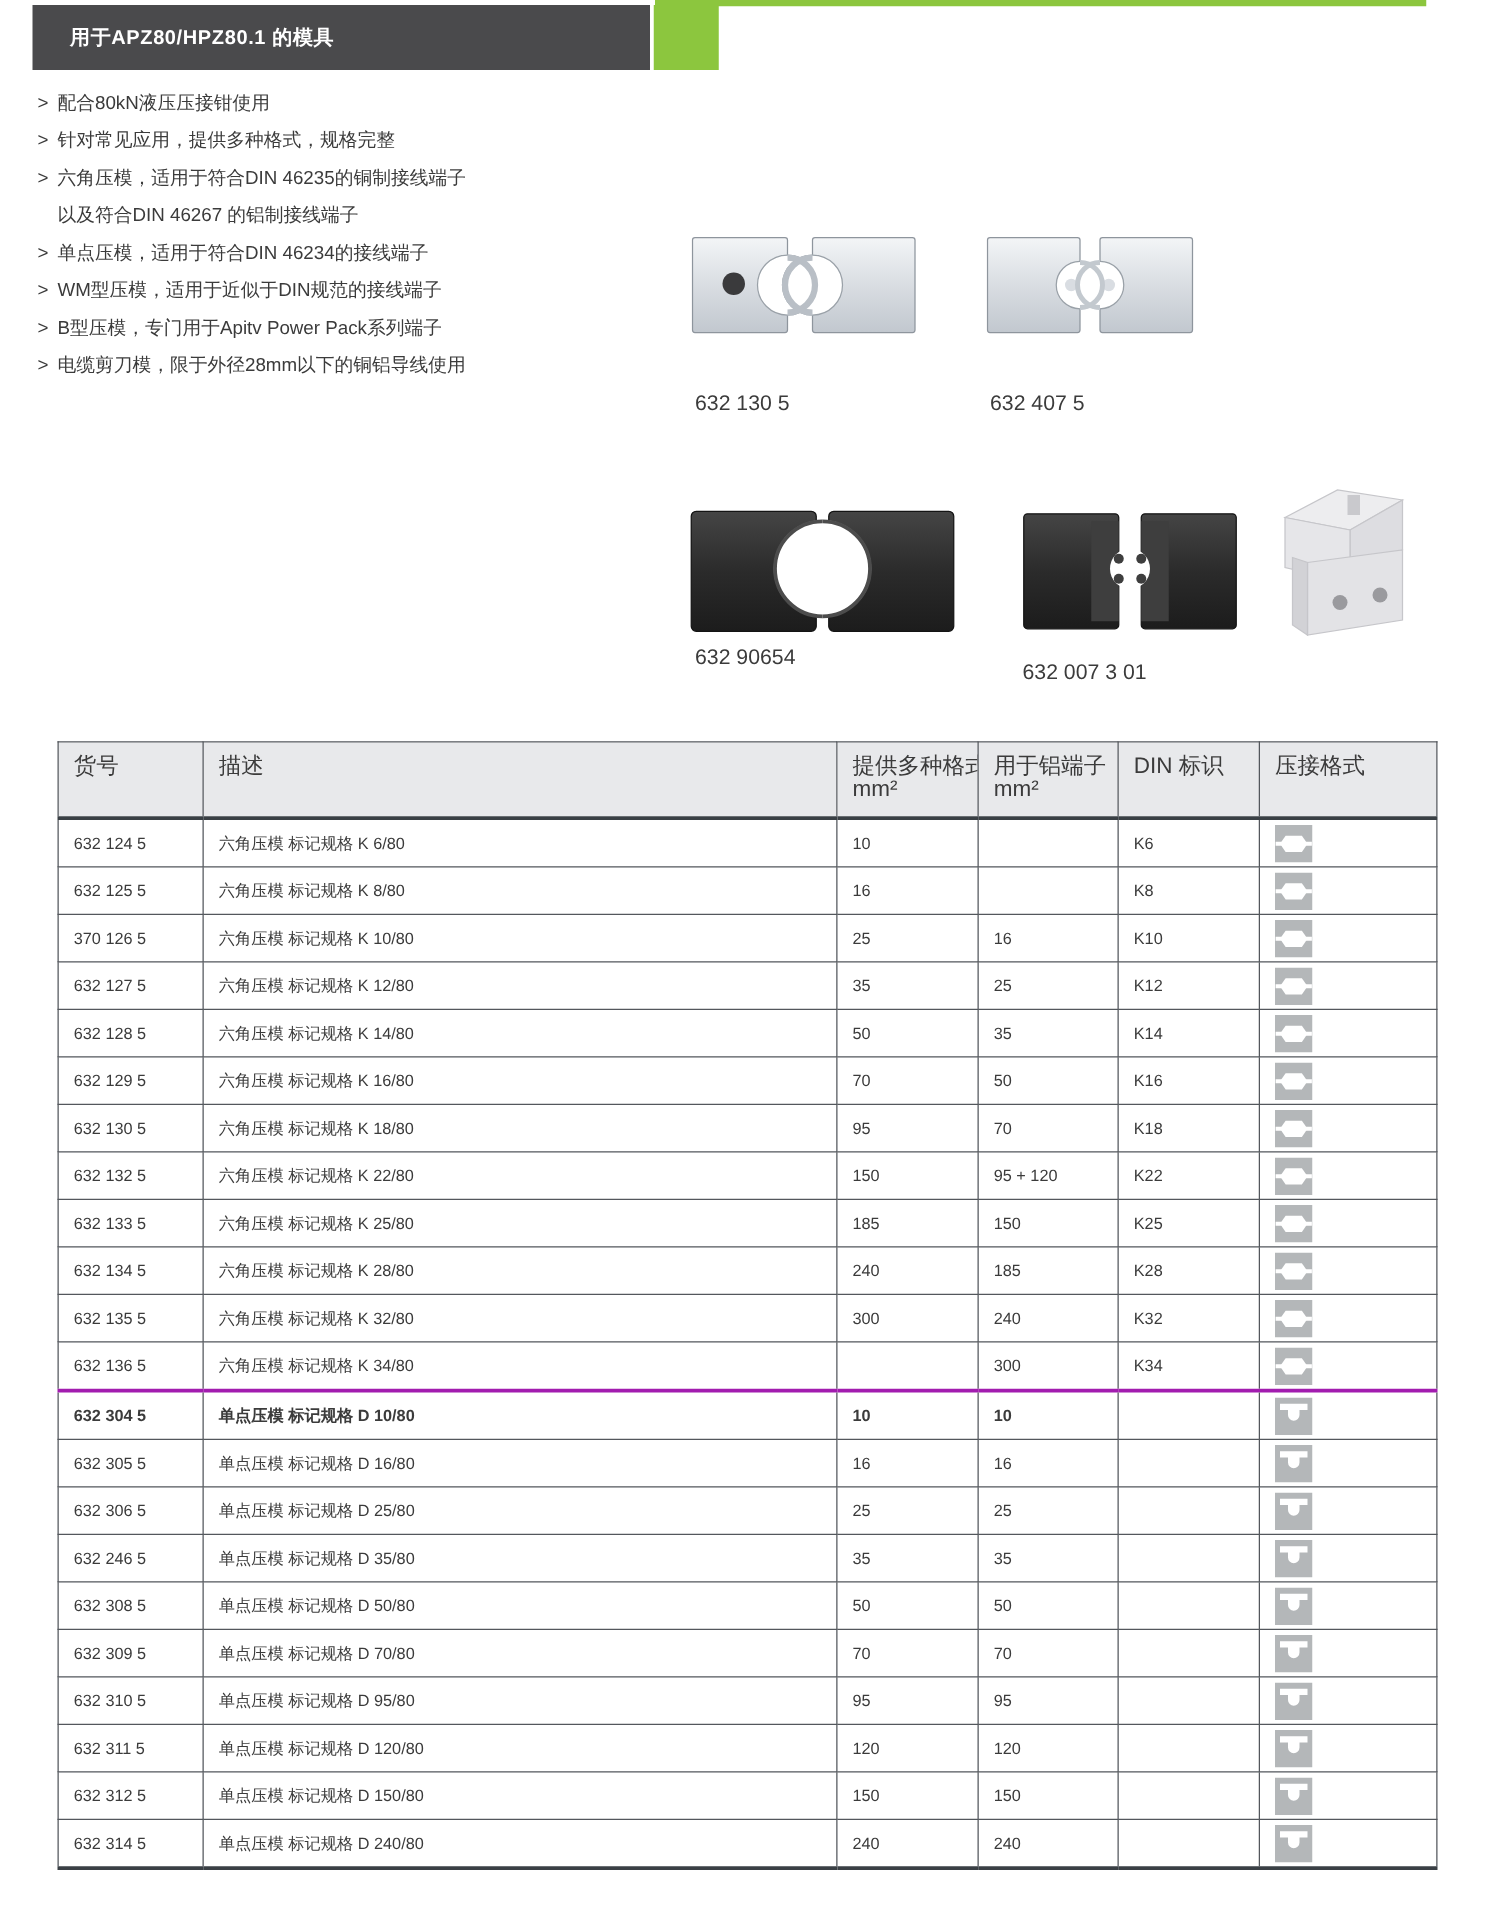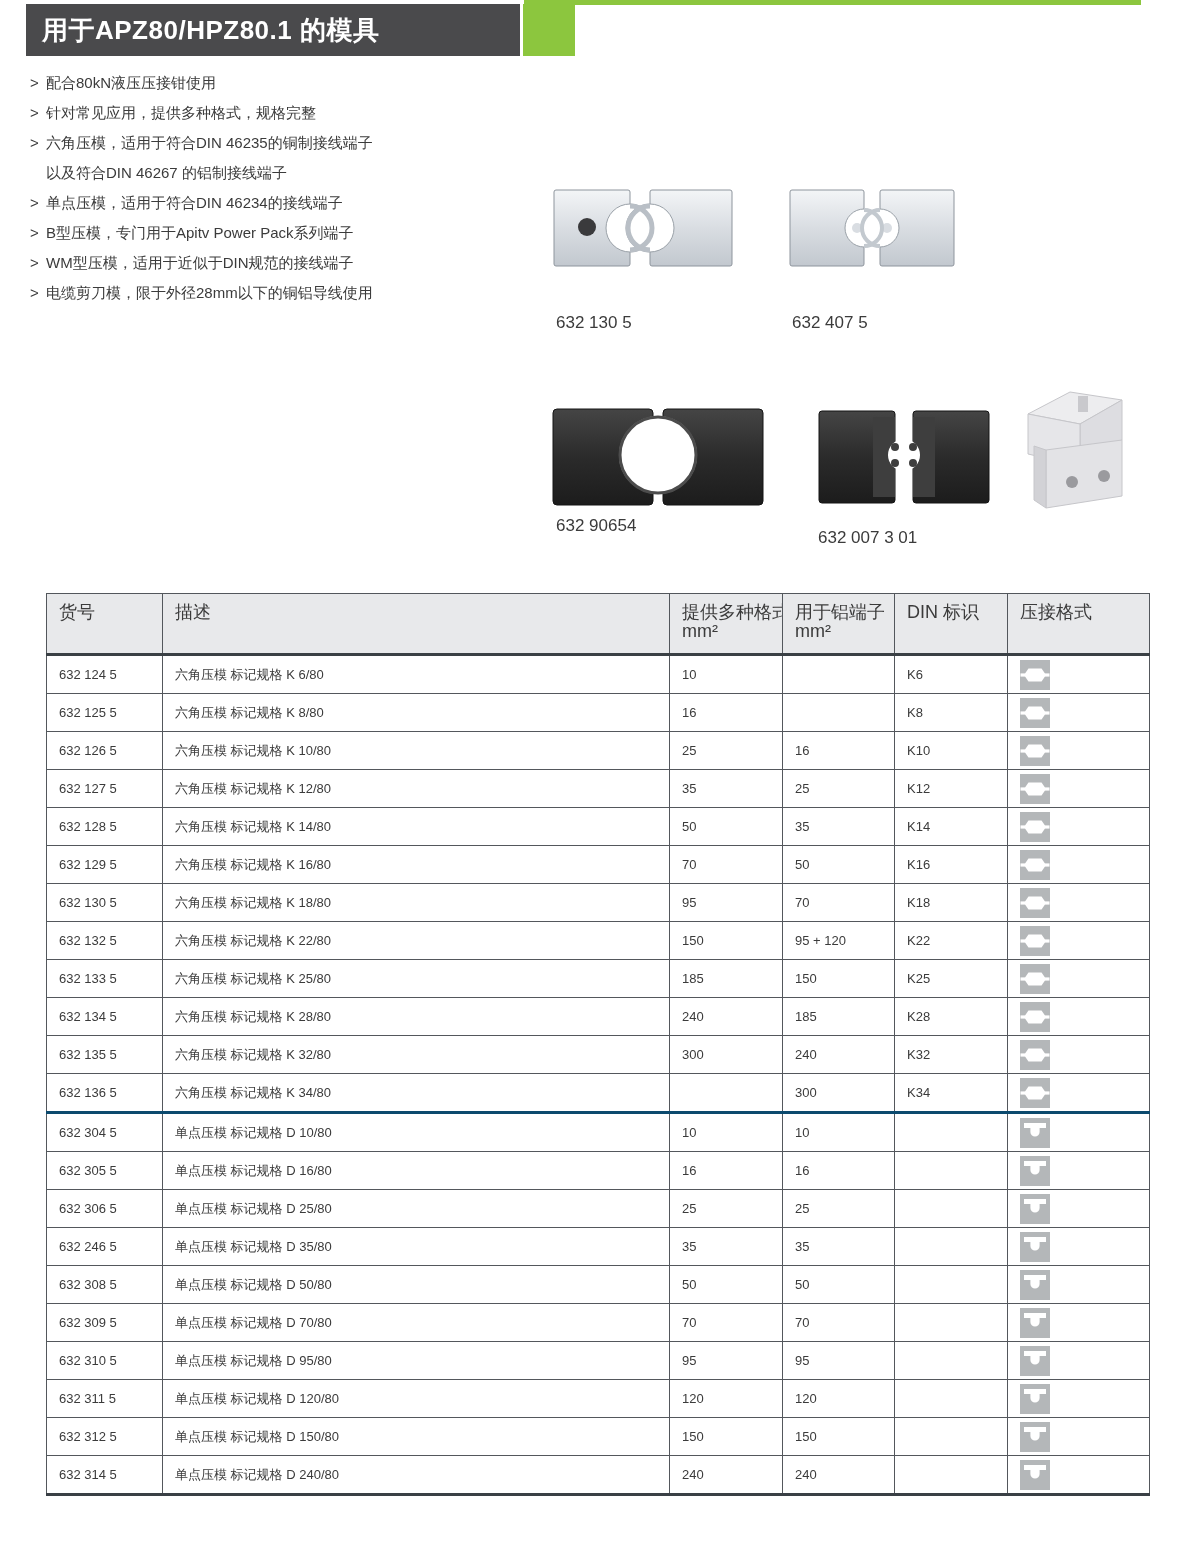--- a/index.html
+++ b/index.html
@@ -5,21 +5,21 @@
   html,body{margin:0;padding:0;}
   body{
     width:1198px;height:1543px;position:relative;background:#ffffff;
     font-family:"Liberation Sans","DejaVu Sans",sans-serif;
     color:#3b3b3b;overflow:hidden;
   }
   
   .top-green-strip{position:absolute;left:524px;top:0;width:617px;height:5px;background:#8cc63e;}
   .title-bar{position:absolute;left:26px;top:4px;width:494px;height:52px;background:#4a4a4c;
     display:flex;align-items:center;}
-  .title-bar .title{color:#ffffff;font-size:26px;font-weight:bold;padding-left:16px;letter-spacing:.5px;}
+  .title-bar .title{color:#ffffff;font-size:16px;font-weight:bold;padding-left:30px;letter-spacing:.5px;}
   .green-square{position:absolute;left:523px;top:4px;width:52px;height:52px;background:#8cc63e;}
   
   .bullets{position:absolute;left:30px;top:68px;width:500px;font-size:15px;}
   .bullet{line-height:30px;white-space:nowrap;}
   .bullet .prefix{display:inline-block;width:16px;}
   
   .figure{position:absolute;}
   .fig-label{position:absolute;font-size:17px;color:#3b3b3b;white-space:nowrap;}
   
   table.catalog{
@@ -28,42 +28,42 @@
   }
   table.catalog th,table.catalog td{
     border:1px solid #53575c;font-weight:normal;text-align:left;
     padding:0 0 0 12px;font-size:13px;color:#3b3b3b;overflow:hidden;white-space:nowrap;
   }
   table.catalog thead th{
     background:#e8e9eb;height:50px;vertical-align:top;padding-top:9px;
     border-bottom:3px solid #3a4045;font-size:18px;line-height:19px;
   }
   table.catalog tbody td{height:37px;vertical-align:middle;background:#ffffff;}
-  table.catalog tbody tr.section-start td{border-top:3px solid #0c4a6e;}
+  table.catalog tbody tr.section-start td{border-top:3px solid #a21caf;font-weight:bold;}
   table.catalog tbody tr:last-child td{border-bottom:3px solid #3a4045;}
   td.icon-cell{padding-left:48px;}
   td.icon-cell svg{display:block;}
 </style>
 </head>
 <body>
 
 <div class="top-green-strip"></div>
 <div class="title-bar">
   <span class="title">用于APZ80/HPZ80.1 的模具</span>
 </div>
 <div class="green-square"></div>
 
 <div class="bullets">
     <div class="bullet"><span class="prefix">&gt;</span><span>配合80kN液压压接钳使用</span></div>
     <div class="bullet"><span class="prefix">&gt;</span><span>针对常见应用，提供多种格式，规格完整</span></div>
     <div class="bullet"><span class="prefix">&gt;</span><span>六角压模，适用于符合DIN 46235的铜制接线端子</span></div>
     <div class="bullet"><span class="prefix"></span><span>以及符合DIN 46267 的铝制接线端子</span></div>
     <div class="bullet"><span class="prefix">&gt;</span><span>单点压模，适用于符合DIN 46234的接线端子</span></div>
+    <div class="bullet"><span class="prefix">&gt;</span><span>WM型压模，适用于近似于DIN规范的接线端子</span></div>
     <div class="bullet"><span class="prefix">&gt;</span><span>B型压模，专门用于Apitv Power Pack系列端子</span></div>
-    <div class="bullet"><span class="prefix">&gt;</span><span>WM型压模，适用于近似于DIN规范的接线端子</span></div>
     <div class="bullet"><span class="prefix">&gt;</span><span>电缆剪刀模，限于外径28mm以下的铜铝导线使用</span></div>
   </div>
 
 <div class="figure" style="left:553px;top:188px;width:180px;height:80px;">
   <svg width="180" height="80" viewBox="0 0 180 80">
     <defs>
       <linearGradient id="silv" x1="0" y1="0" x2="0" y2="1">
         <stop offset="0" stop-color="#f3f5f7"></stop>
           <stop offset="0.5" stop-color="#d9dde2"></stop>
           <stop offset="1" stop-color="#c2c8cf"></stop>
@@ -200,21 +200,21 @@
         <td class="icon-cell">
           <svg width="30" height="30" viewBox="0 0 30 30">
             <rect width="30" height="30" fill="#b4b7b9"></rect>
             <rect x="0.5" y="13.4" width="5" height="3.2" fill="#fff"></rect>
             <rect x="24.5" y="13.4" width="5" height="3.2" fill="#fff"></rect>
             <polygon points="4,15 8.5,8.5 21.5,8.5 26,15 21.5,21.5 8.5,21.5" fill="#fff"></polygon>
           </svg>
         </td>
       </tr>
       <tr>
-        <td>632 126 5</td>
+        <td>370 126 5</td>
         <td>六角压模 标记规格 K 10/80</td>
         <td>25</td>
         <td>16</td>
         <td>K10</td>
         <td class="icon-cell">
           <svg width="30" height="30" viewBox="0 0 30 30">
             <rect width="30" height="30" fill="#b4b7b9"></rect>
             <rect x="0.5" y="13.4" width="5" height="3.2" fill="#fff"></rect>
             <rect x="24.5" y="13.4" width="5" height="3.2" fill="#fff"></rect>
             <polygon points="4,15 8.5,8.5 21.5,8.5 26,15 21.5,21.5 8.5,21.5" fill="#fff"></polygon>

